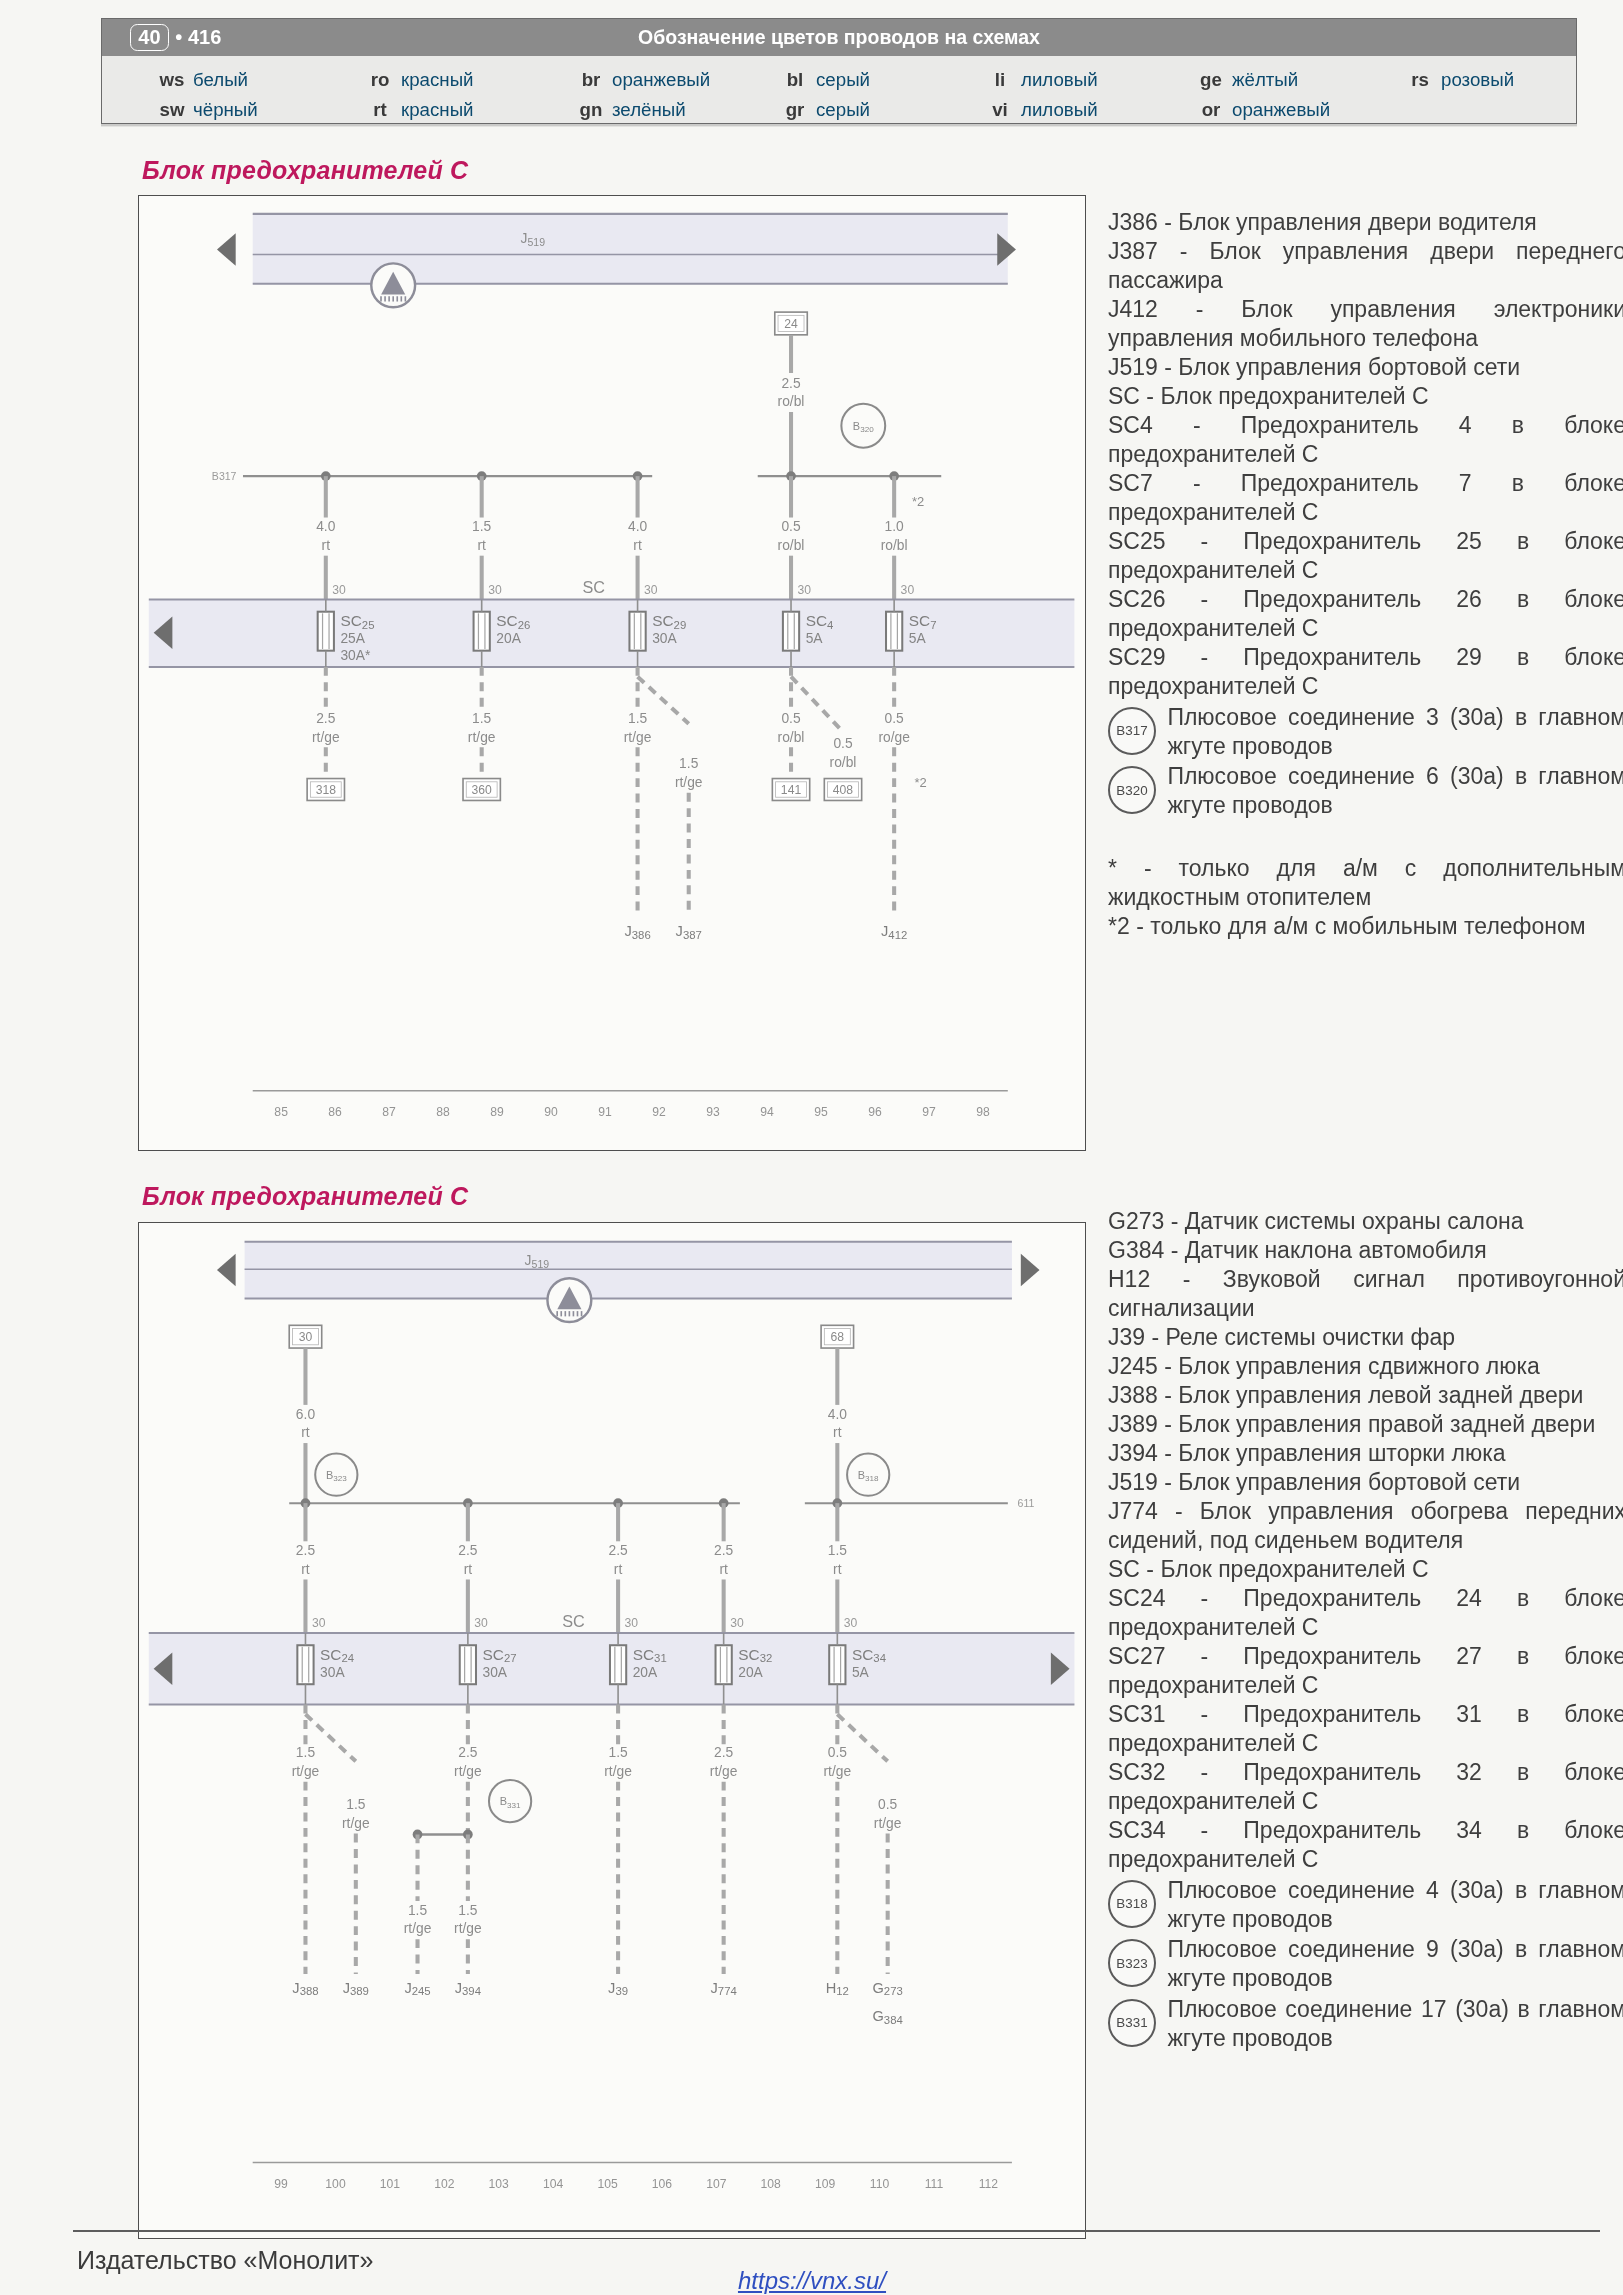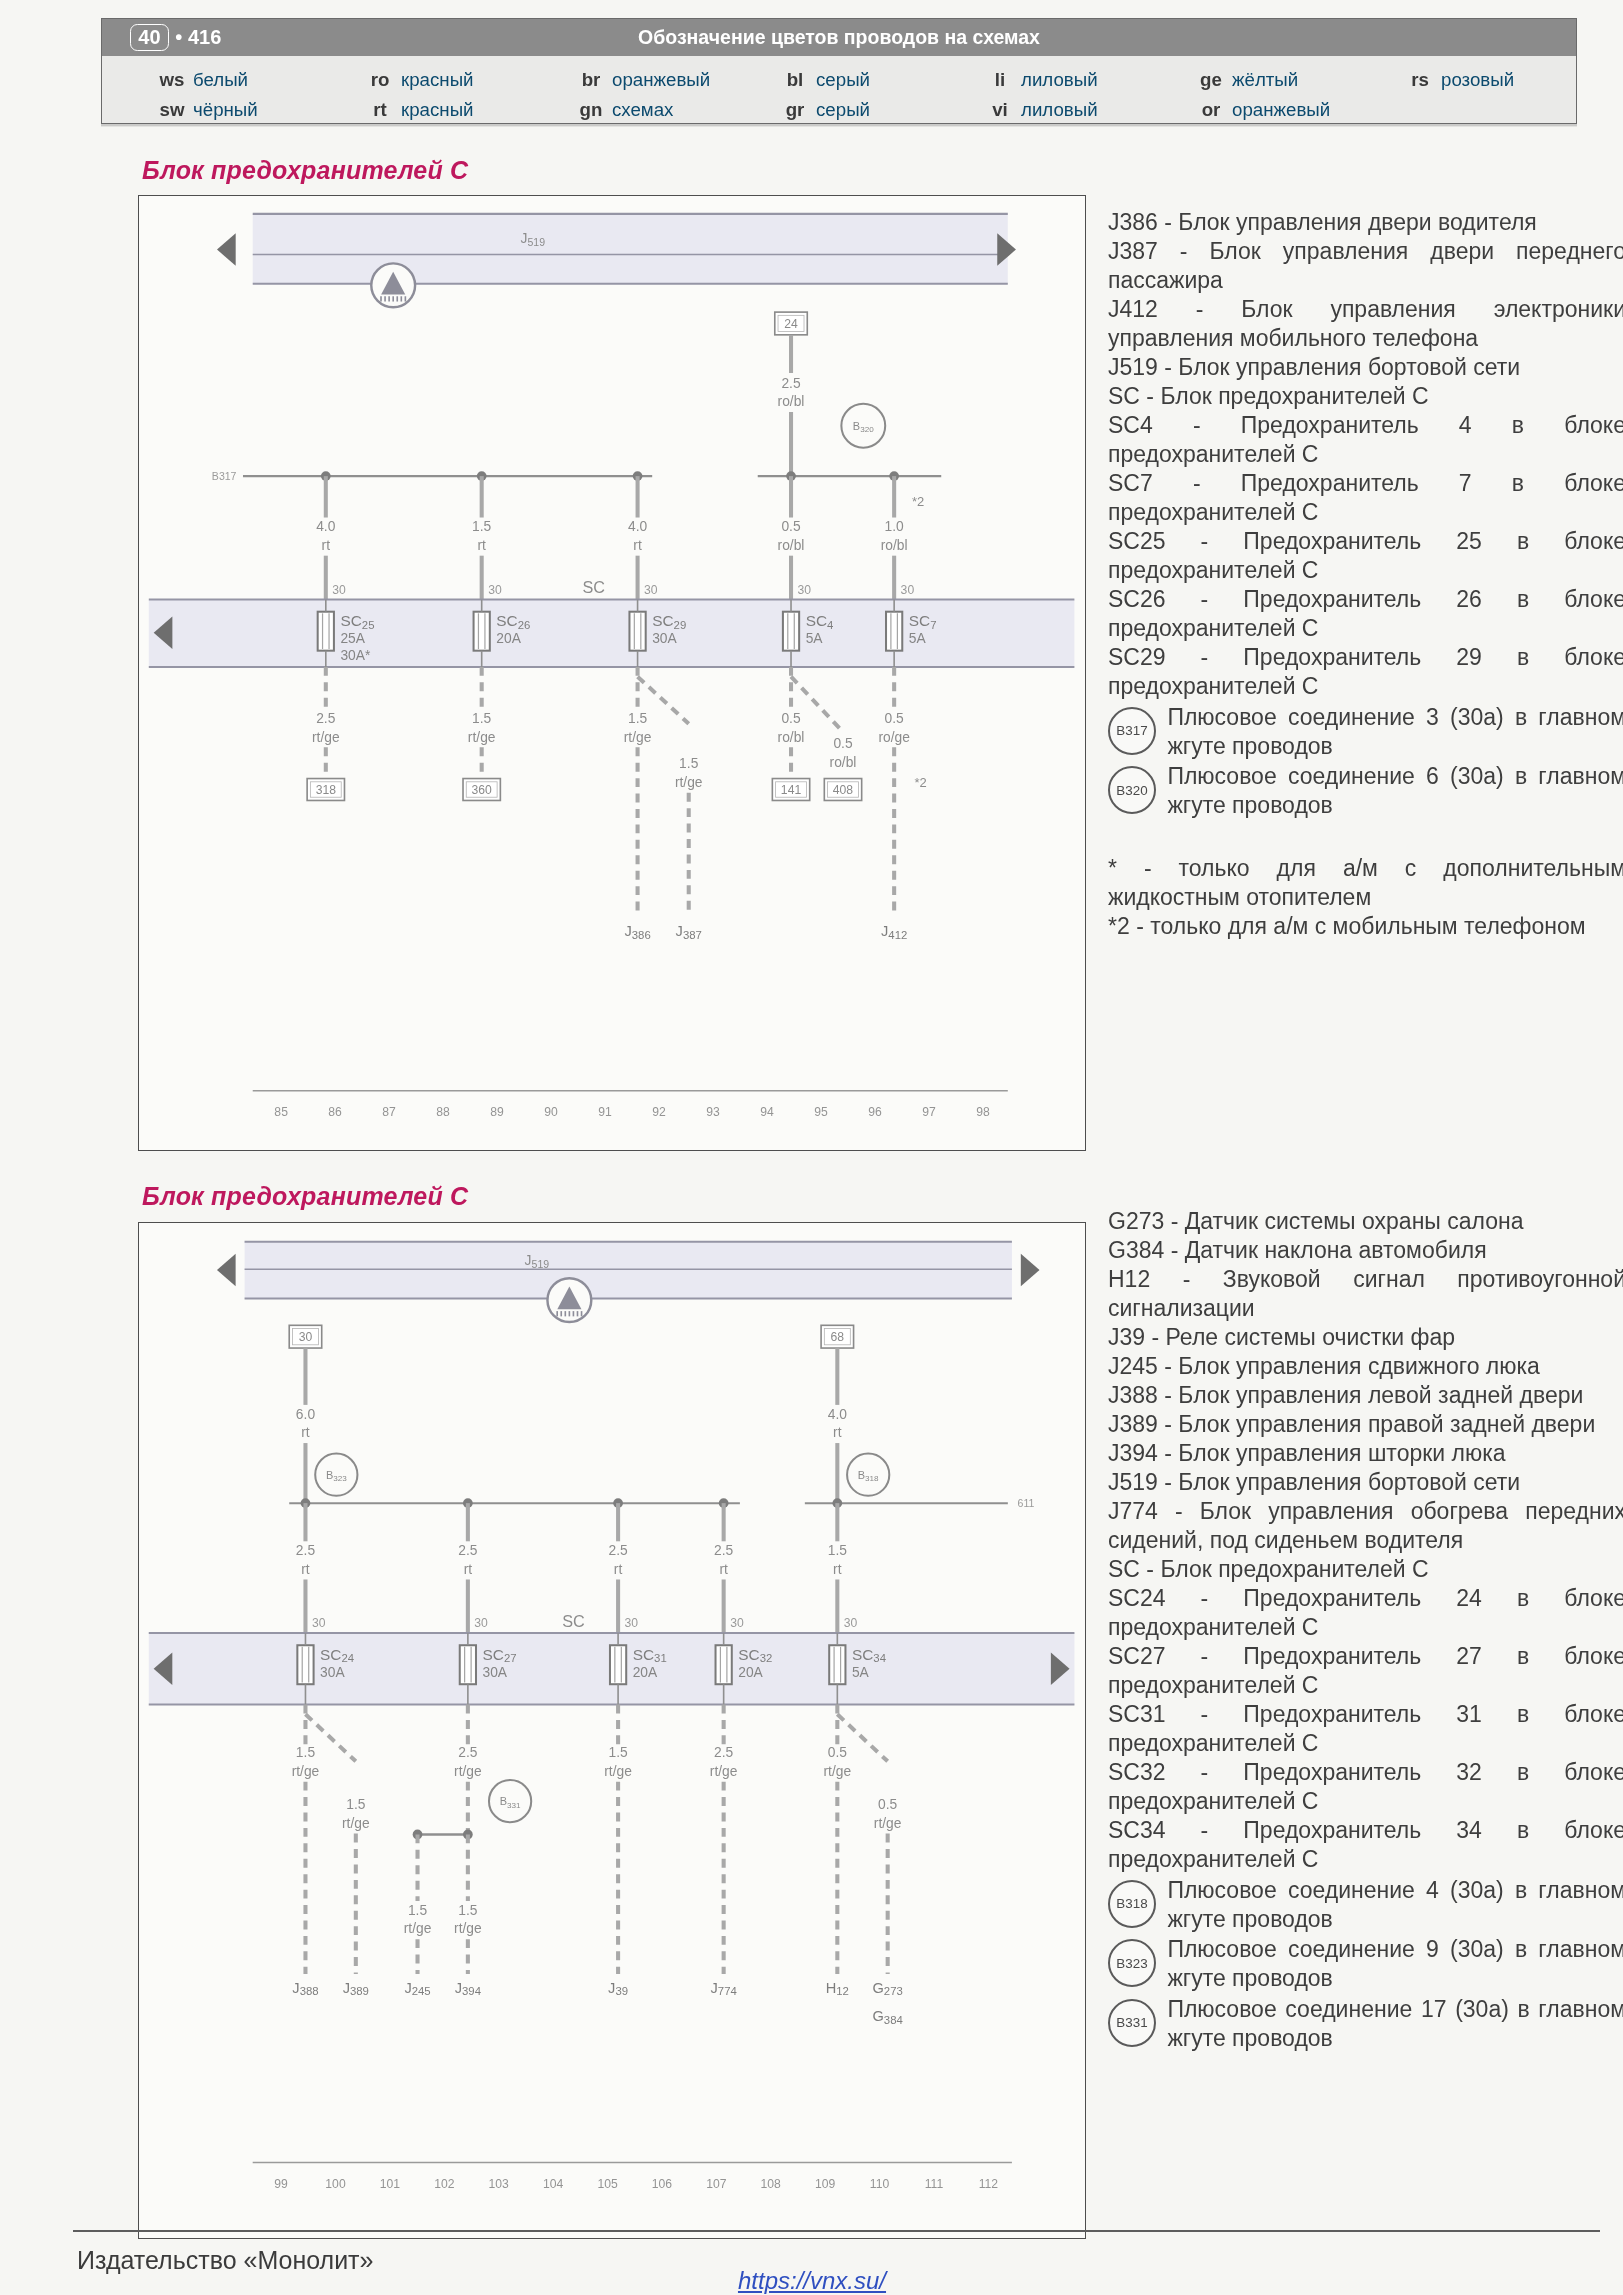--- a/index.html
+++ b/index.html
@@ -52,21 +52,21 @@
         <div class="ck-col" style="left: 49px;">
           <div><span class="ck-code">ws</span><span class="ck-name">белый</span></div>
           <div><span class="ck-code">sw</span><span class="ck-name">чёрный</span></div>
         </div>
         <div class="ck-col" style="left: 257px;">
           <div><span class="ck-code">ro</span><span class="ck-name">красный</span></div>
           <div><span class="ck-code">rt</span><span class="ck-name">красный</span></div>
         </div>
         <div class="ck-col" style="left: 468px;">
           <div><span class="ck-code">br</span><span class="ck-name">оранжевый</span></div>
-          <div><span class="ck-code">gn</span><span class="ck-name">схемах</span></div>
+          <div><span class="ck-code">gn</span><span class="ck-name">зелёный</span></div>
         </div>
         <div class="ck-col" style="left: 672px;">
           <div><span class="ck-code">bl</span><span class="ck-name">серый</span></div>
           <div><span class="ck-code">gr</span><span class="ck-name">серый</span></div>
         </div>
         <div class="ck-col" style="left: 877px;">
           <div><span class="ck-code">li</span><span class="ck-name">лиловый</span></div>
           <div><span class="ck-code">vi</span><span class="ck-name">лиловый</span></div>
         </div>
         <div class="ck-col" style="left: 1088px;">

